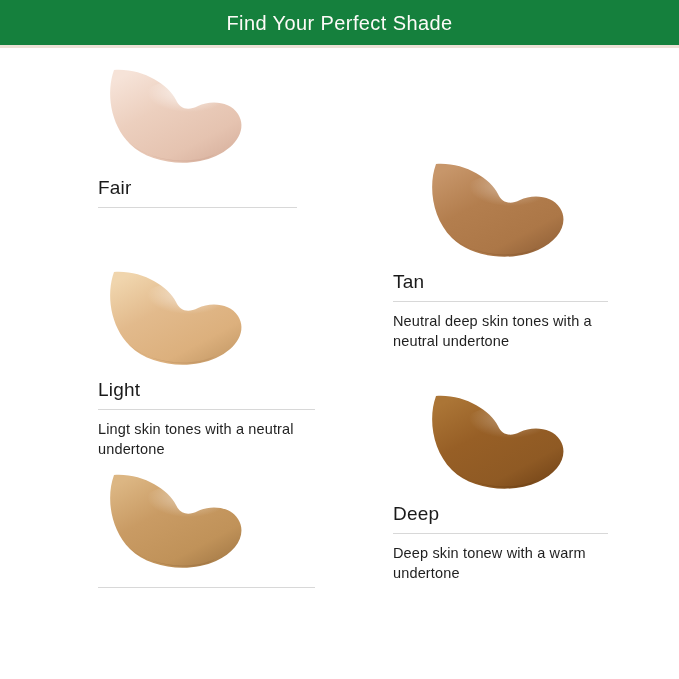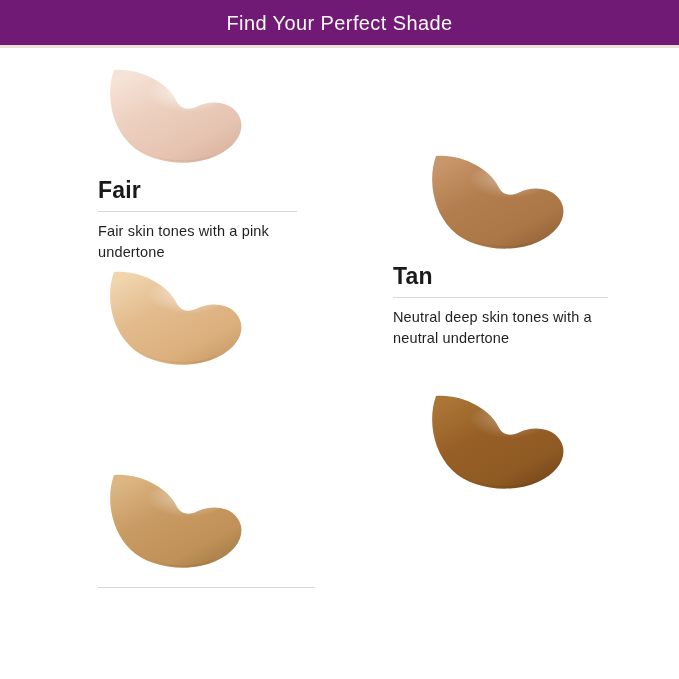--- a/index.html
+++ b/index.html
@@ -23,21 +23,21 @@
     background: #ffffff;
   }
 
   
   .banner {
     position: absolute;
     left: 0;
     top: 0;
     width: 679px;
     height: 45px;
-    background: #701a75;
+    background: #15803d;
     display: flex;
     align-items: center;
     justify-content: center;
   }
   .banner-title {
     color: #fdfbf8;
     font-size: 20px;
     font-weight: 400;
     letter-spacing: 0.4px;
     line-height: 1;
@@ -62,22 +62,22 @@
     width: 160px;
     height: 112px;
   }
   .swatch-svg {
     display: block;
     width: 160px;
     height: 112px;
     overflow: visible;
   }
   .shade-name {
-    font-size: 23px;
-    font-weight: 700;
+    font-size: 19px;
+    font-weight: 400;
     color: #1a1a1a;
     letter-spacing: 0.2px;
     line-height: 1.1;
     white-space: nowrap;
   }
   .divider {
     height: 1px;
     background: #d8d8d8;
     border: 0;
     margin: 8px 0 0 0;
@@ -89,21 +89,21 @@
     line-height: 1.42;
     letter-spacing: 0.15px;
     margin-top: 9px;
   }
 
   
   .card-fair    { left: 98px;  top: 62px;  width: 199px; }
   .card-light   { left: 98px;  top: 264px; width: 217px; }
   .card-medium  { left: 98px;  top: 467px; width: 217px; }
   
-  .card-tan     { left: 393px; top: 148px; width: 215px; }
+  .card-tan     { left: 393px; top: 156px; width: 215px; }
   .card-deep    { left: 393px; top: 388px; width: 215px; }
 
   .card-fair   .swatch-wrap,
   .card-light  .swatch-wrap,
   .card-medium .swatch-wrap { margin-left: 0px; }
   .card-tan    .swatch-wrap,
   .card-deep   .swatch-wrap { margin-left: 27px; }
 
   .name-row { margin-top: 4px; }
 </style>
@@ -133,21 +133,20 @@
           </radialGradient>
         </defs>
         <path d="M16,8 C8,30 12,62 32,82 C52,102 92,106 118,94 C140,84 149,66 140,52 C132,39 112,38 100,44 C90,49 82,47 78,38 C70,22 44,6 16,8 Z" fill="url(#g-fair)"></path>
         <ellipse cx="86" cy="40" rx="46" ry="22" fill="url(#hl-fair)"></ellipse>
         <path d="M30,80 C50,99 92,104 117,92 C104,104 56,103 30,80 Z" fill="#d2aa97" opacity="0.55"></path>
       </svg>
     </div>
     <div class="name-row">
       <div class="shade-name">Fair</div>
       <hr class="divider">
-      <div class="shade-desc">Fair skin tones with a pink undertone</div>
     </div>
   </div>
 
   <div class="card card-light">
     <div class="swatch-wrap">
       <svg class="swatch-svg" viewBox="0 0 160 112">
         <defs>
           <linearGradient id="g-light" x1="0.12" y1="0.05" x2="0.82" y2="0.98">
             <stop offset="0%" stop-color="#f0d5ad"></stop>
             <stop offset="38%" stop-color="#e2ba8c"></stop>
@@ -157,20 +156,25 @@
           <radialGradient id="hl-light" cx="0.55" cy="0.28" r="0.45">
             <stop offset="0%" stop-color="#ffffff" stop-opacity="0.6"></stop>
             <stop offset="100%" stop-color="#ffffff" stop-opacity="0"></stop>
           </radialGradient>
         </defs>
         <path d="M16,8 C8,30 12,62 32,82 C52,102 92,106 118,94 C140,84 149,66 140,52 C132,39 112,38 100,44 C90,49 82,47 78,38 C70,22 44,6 16,8 Z" fill="url(#g-light)"></path>
         <ellipse cx="86" cy="40" rx="46" ry="22" fill="url(#hl-light)"></ellipse>
         <path d="M30,80 C50,99 92,104 117,92 C104,104 56,103 30,80 Z" fill="#bd9162" opacity="0.55"></path>
       </svg>
     </div>
+    <div class="name-row">
+      <div class="shade-name">Light</div>
+      <hr class="divider">
+      <div class="shade-desc">Lingt skin tones with a neutral undertone</div>
+    </div>
   </div>
 
   <div class="card card-medium">
     <div class="swatch-wrap">
       <svg class="swatch-svg" viewBox="0 0 160 112">
         <defs>
           <linearGradient id="g-medium" x1="0.12" y1="0.05" x2="0.82" y2="0.98">
             <stop offset="0%" stop-color="#dcb683"></stop>
             <stop offset="38%" stop-color="#c99b64"></stop>
             <stop offset="78%" stop-color="#c09259"></stop>
@@ -231,15 +235,20 @@
           <radialGradient id="hl-deep" cx="0.55" cy="0.28" r="0.45">
             <stop offset="0%" stop-color="#ffffff" stop-opacity="0.35"></stop>
             <stop offset="100%" stop-color="#ffffff" stop-opacity="0"></stop>
           </radialGradient>
         </defs>
         <path d="M16,8 C8,30 12,62 32,82 C52,102 92,106 118,94 C140,84 149,66 140,52 C132,39 112,38 100,44 C90,49 82,47 78,38 C70,22 44,6 16,8 Z" fill="url(#g-deep)"></path>
         <ellipse cx="86" cy="40" rx="46" ry="22" fill="url(#hl-deep)"></ellipse>
         <path d="M30,80 C50,99 92,104 117,92 C104,104 56,103 30,80 Z" fill="#6d4317" opacity="0.55"></path>
       </svg>
     </div>
+    <div class="name-row">
+      <div class="shade-name">Deep</div>
+      <hr class="divider">
+      <div class="shade-desc">Deep skin tonew with a warm undertone</div>
+    </div>
   </div>
 
 </div>
 
 </body></html>

